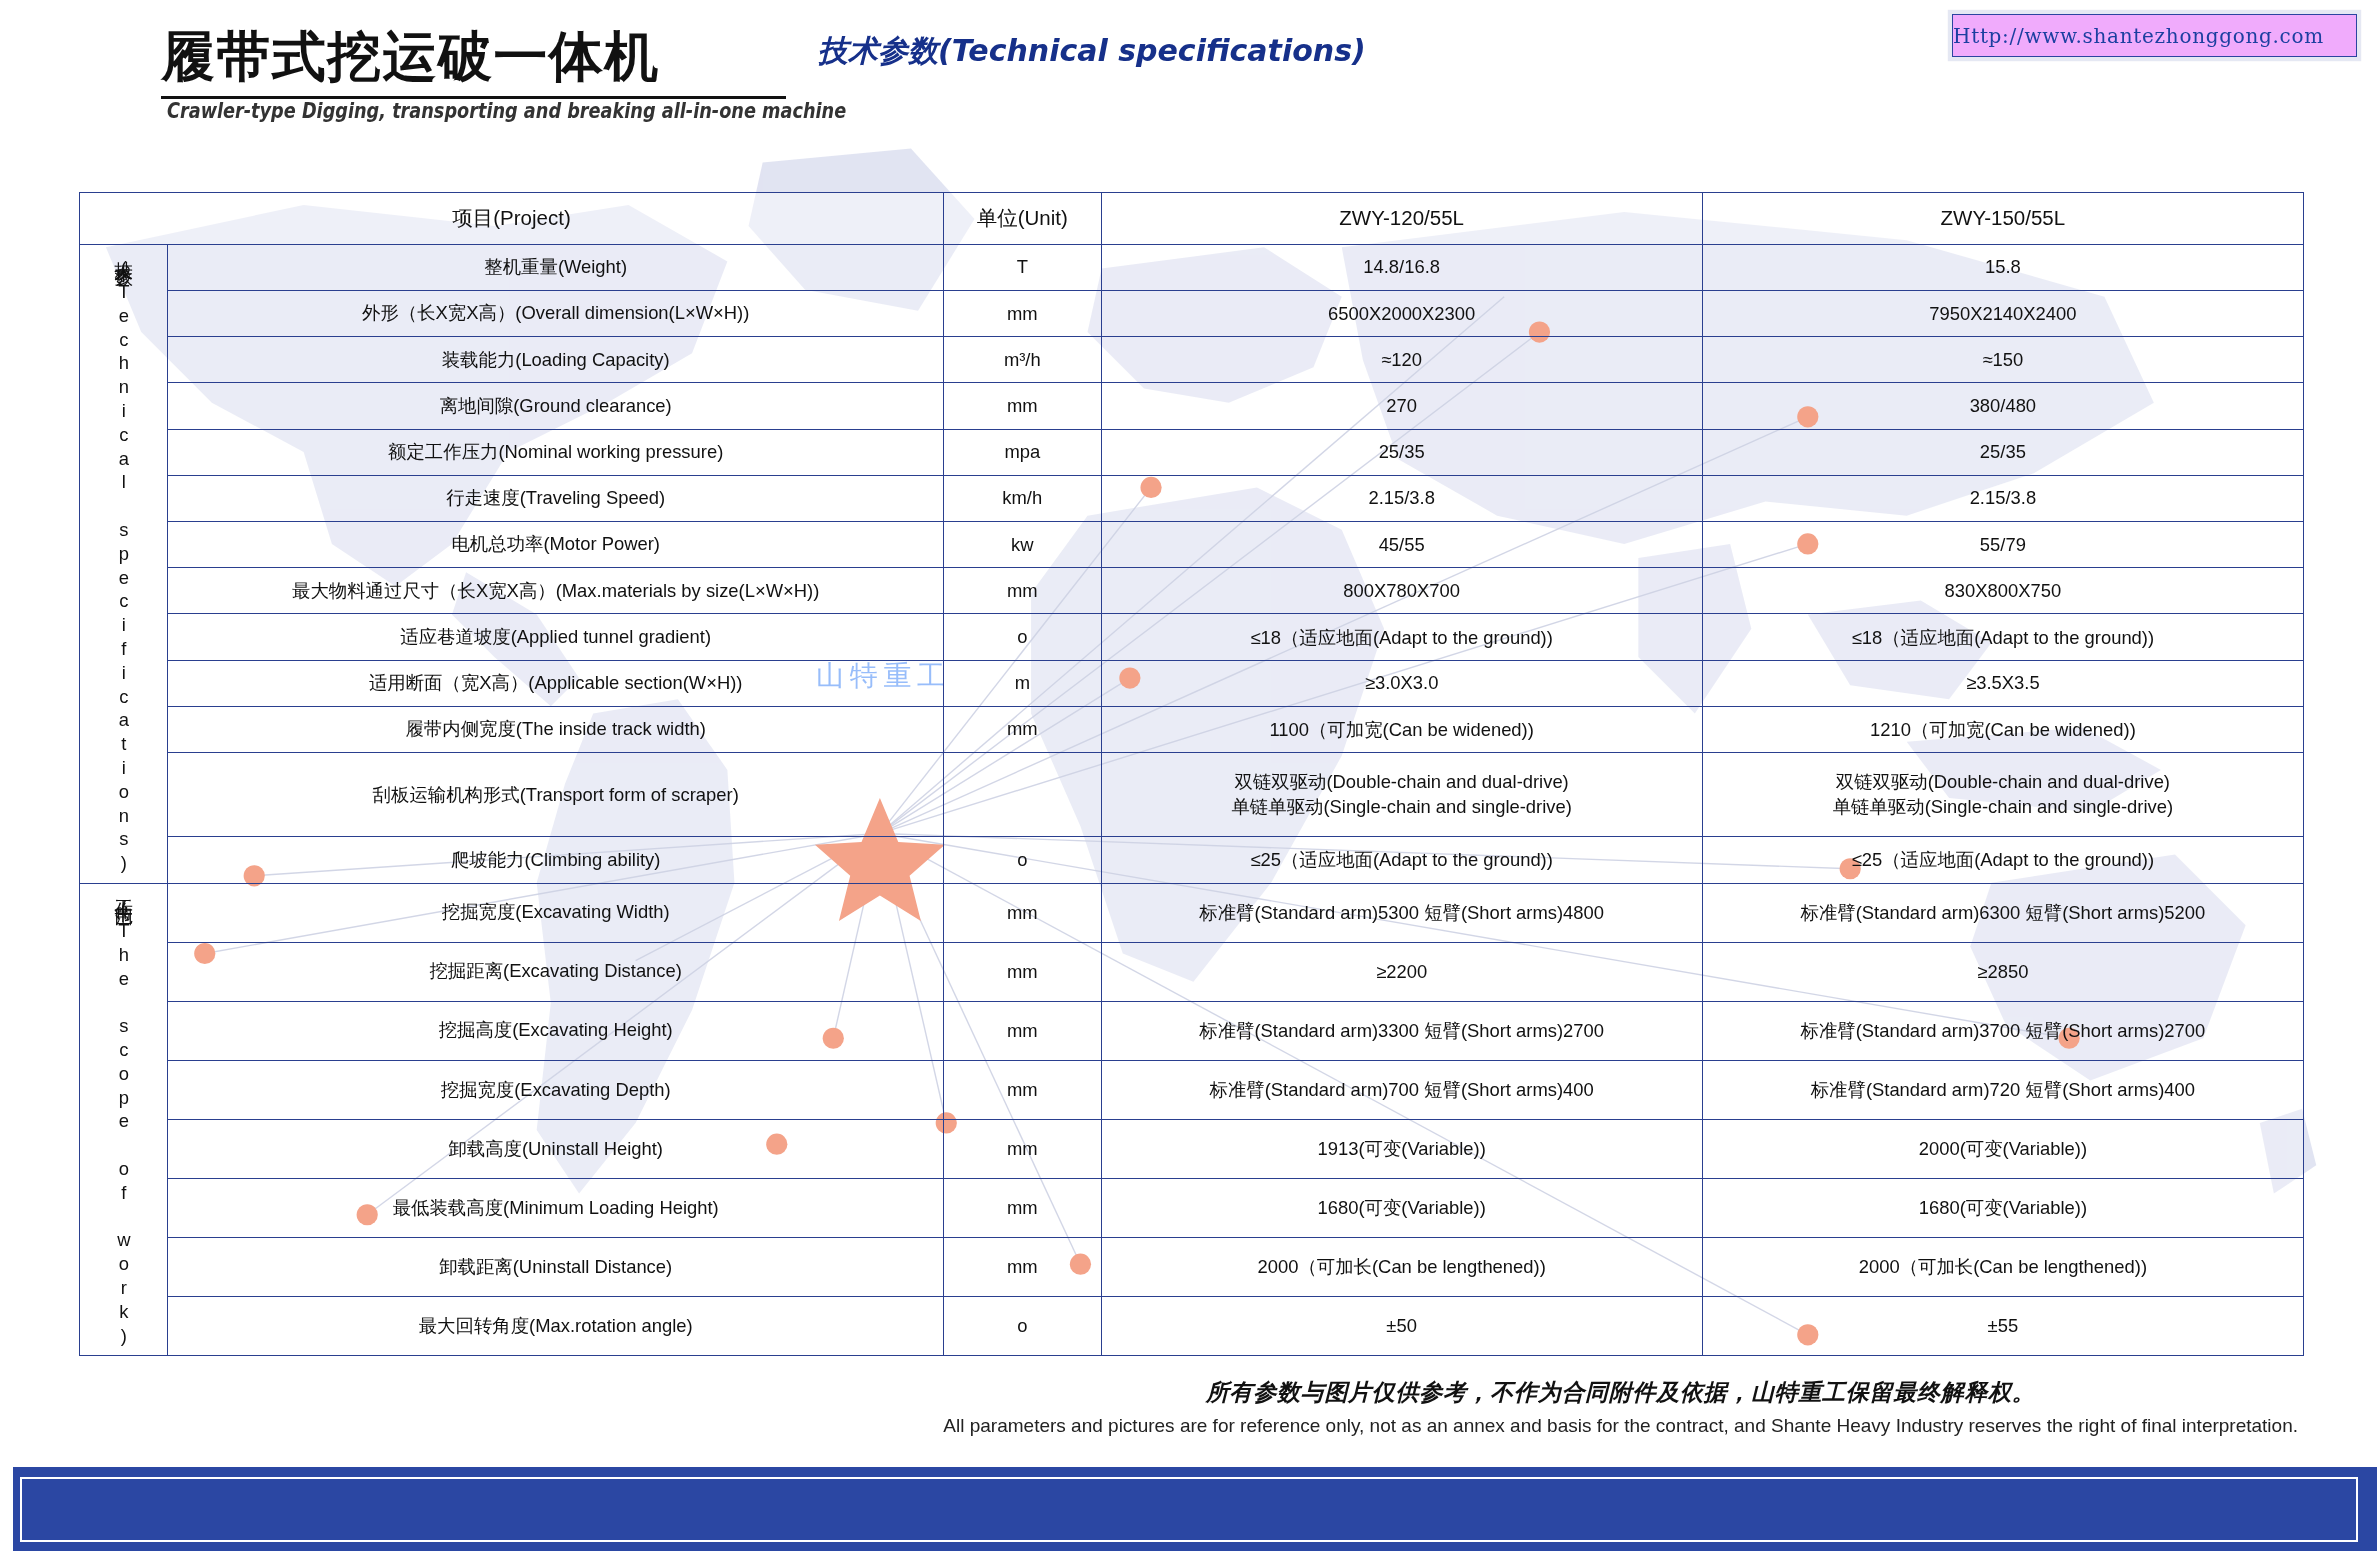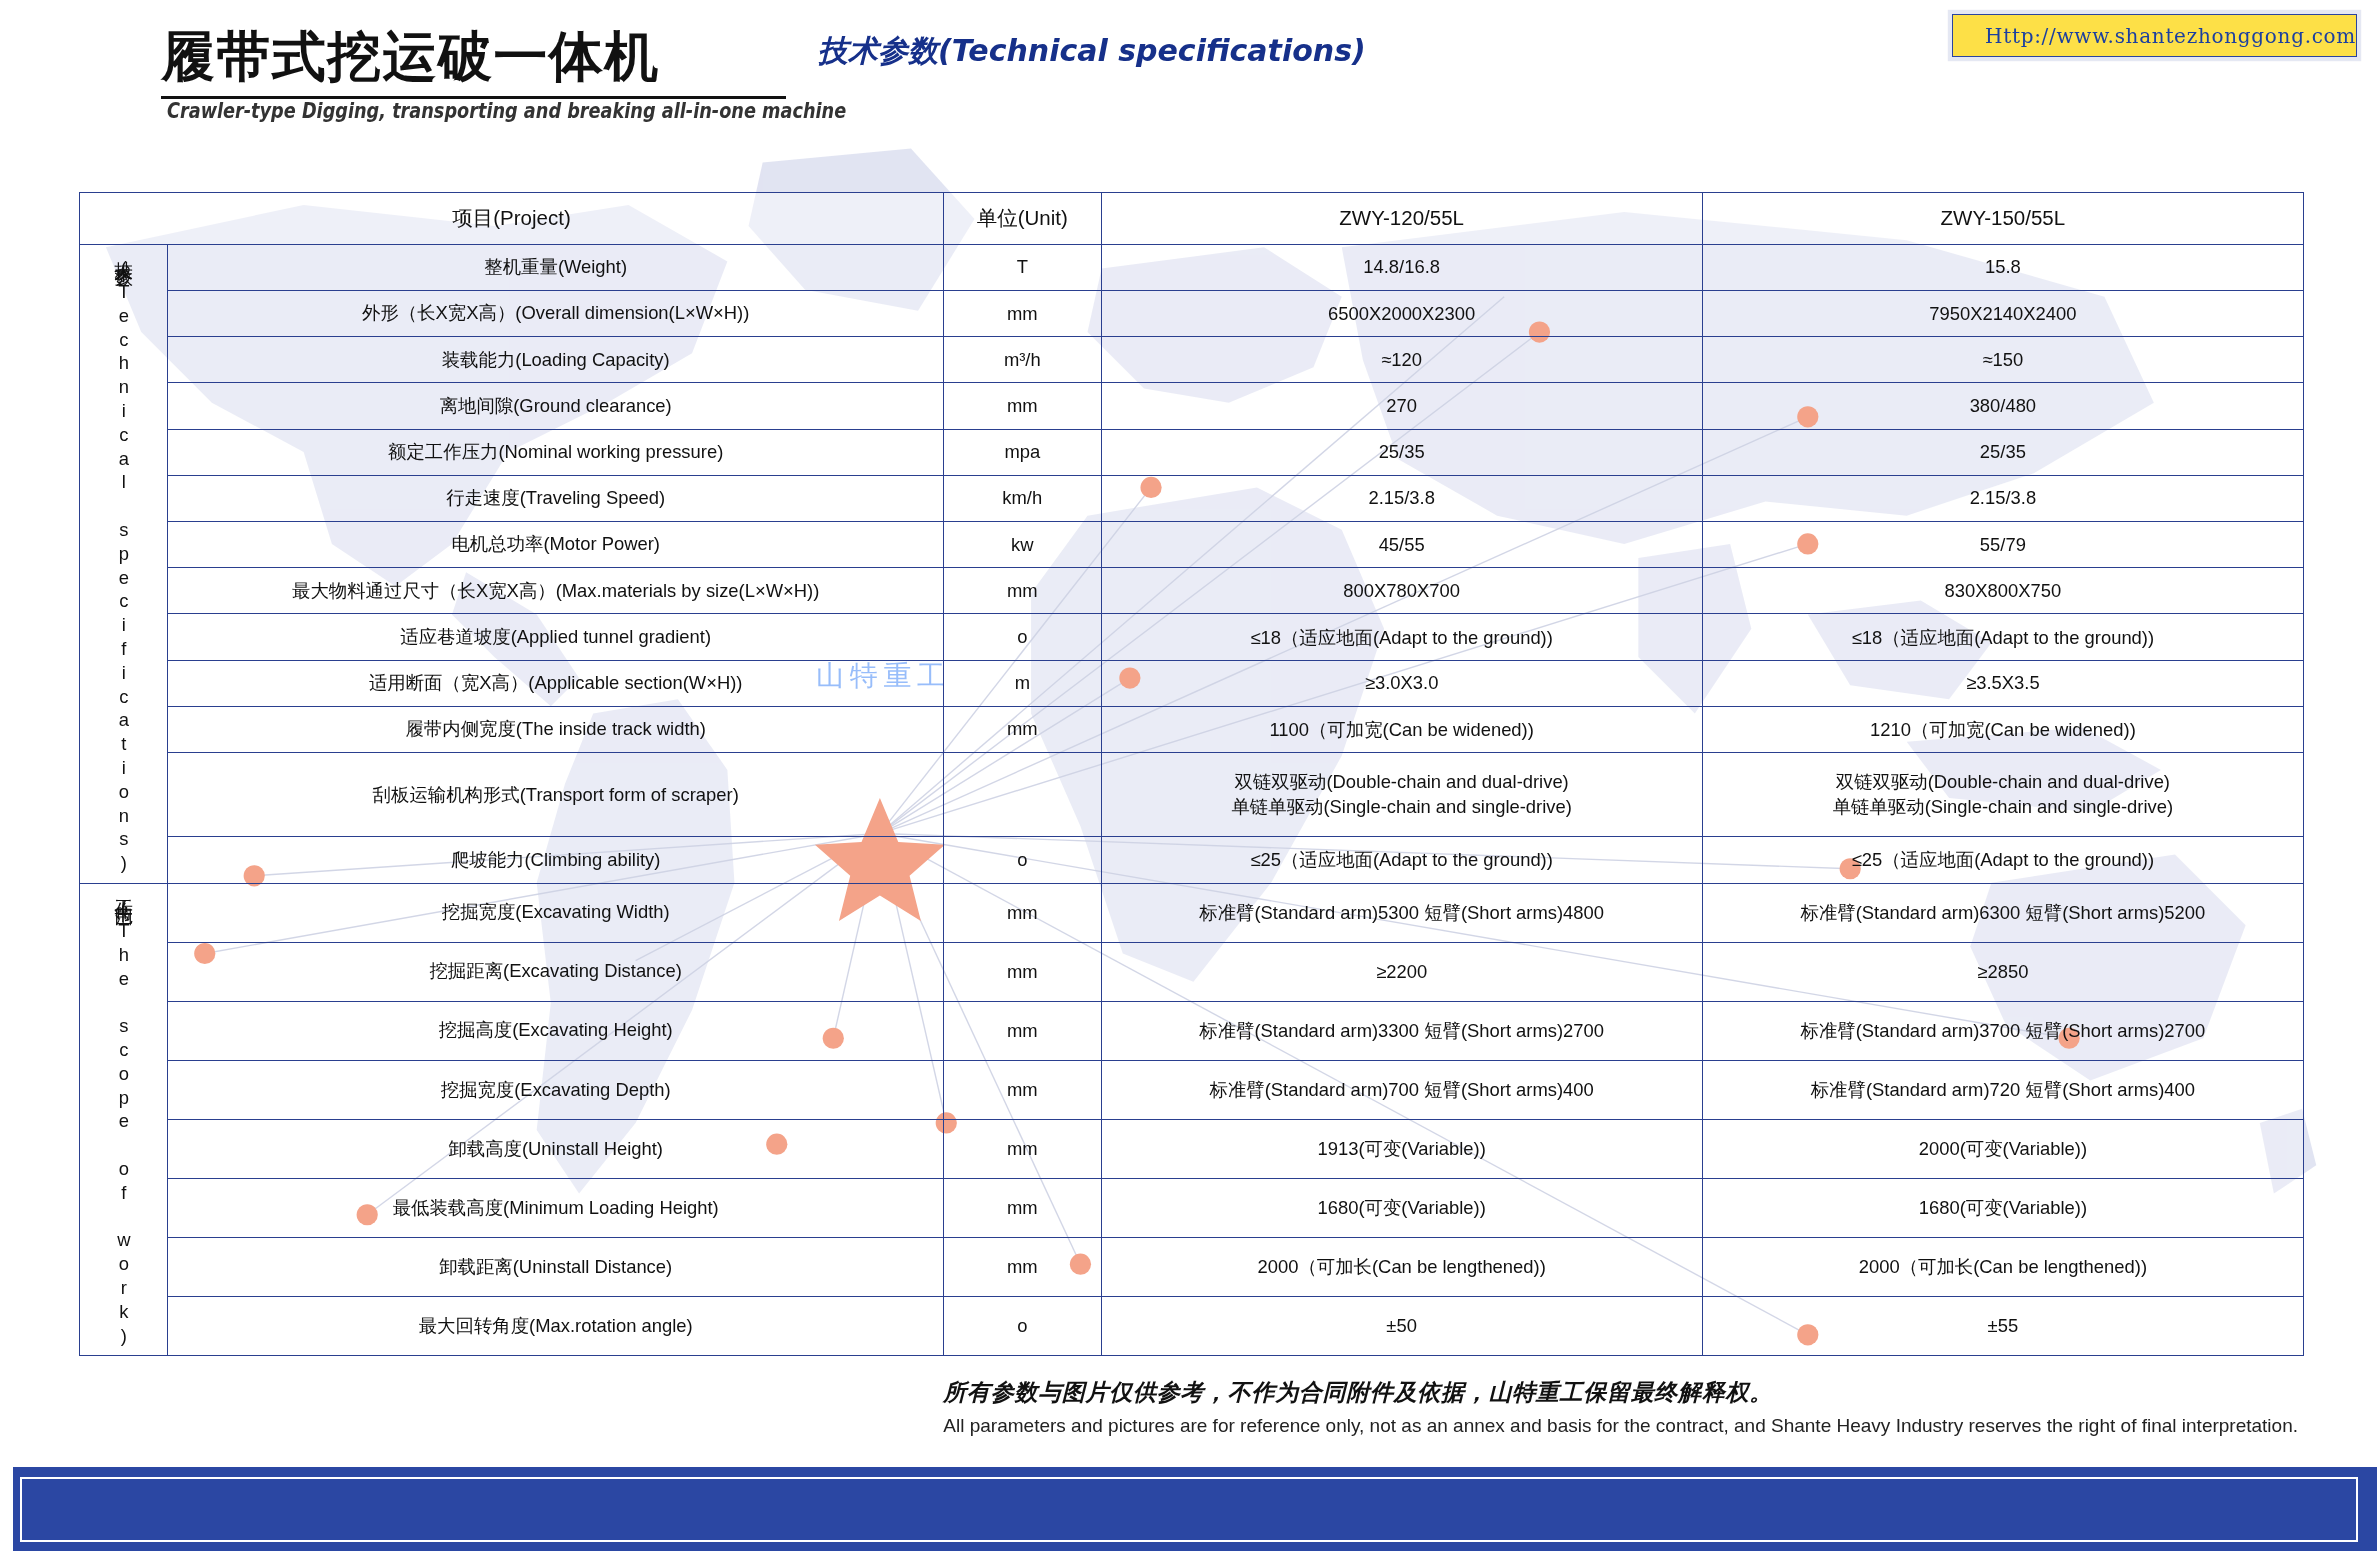--- a/index.html
+++ b/index.html
@@ -67,26 +67,26 @@
     font-size: 30px;
     font-weight: bold;
     font-style: italic;
     color: #16308a;
     white-space: nowrap;
   }
   .url-box {
     position: absolute;
     right: 20px; top: 14px;
     width: 403px; height: 41px;
-    background: #fde047;
+    background: #f0abfc;
     border: 1.4px solid #2b44a0;
     box-shadow: 0 0 0 4.2px rgba(43,68,160,0.12);
     display: flex;
     align-items: center;
-    justify-content: flex-end;
+    justify-content: flex-start;
   }
   .url-text {
     font-family: "DejaVu Serif", serif;
     font-size: 20px;
     color: #1b3fa0;
     letter-spacing: 0.7px;
     white-space: nowrap;
   }
 
   
@@ -142,21 +142,21 @@
   }
   tr.r-std td { height: 40px; }
   tr.r-tall td { height: 76px; }
   .two-line { line-height: 1.35; }
   .small { font-size: 17.7px; margin-left: 34px; }
 
   
   .footer-note {
     position: absolute;
     right: 79px; top: 1377px;
-    text-align: left;
+    text-align: center;
     z-index: 5;
     margin-left: 8px;
   }
   .footer-cn {
     font-family: "DejaVu Sans", sans-serif;
     font-size: 23px;
     font-weight: bold;
     font-style: italic;
     color: #111111;
     letter-spacing: 0.7px;

